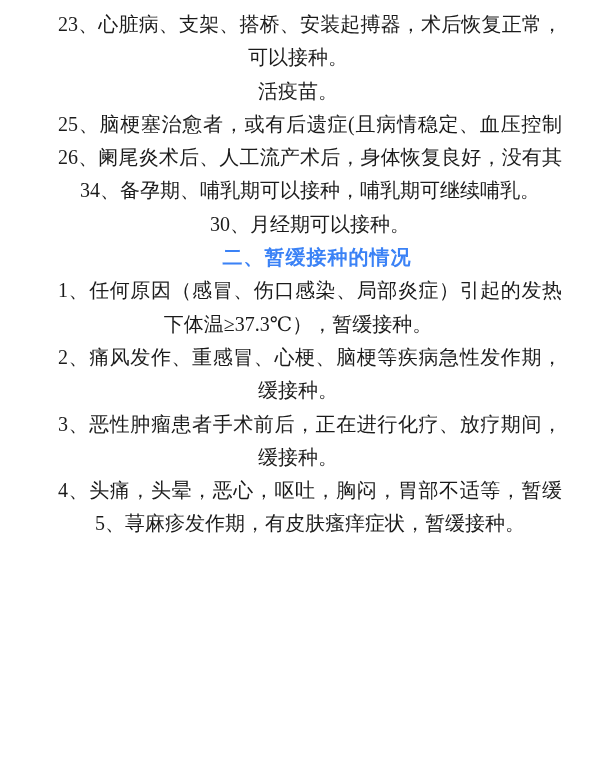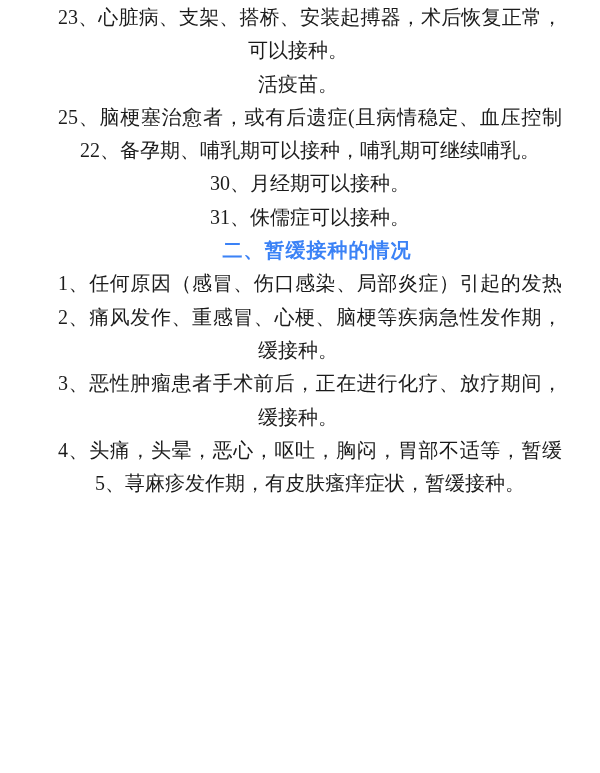--- a/index.html
+++ b/index.html
@@ -6,21 +6,21 @@
     margin: 0;
     padding: 0;
     background: #ffffff;
   }
   .page {
     position: relative;
     width: 600px;
     height: 550px;
     box-sizing: border-box;
     background: #ffffff;
-    padding: 1px 38px 0 34px;
+    padding: 8px 38px 0 34px;
     overflow: hidden;
     font-family: "Liberation Serif", "DejaVu Serif", serif;
     color: #1b1b1b;
   }
   .line {
     font-size: 20px;
     line-height: 33.3px;
     height: 33.3px;
     overflow: hidden;
     text-align: center;
@@ -42,25 +42,26 @@
 </style>
 </head>
 <body>
 
 <div class="page">
   <div id="lines-container">
       <div class="line indent justify">23、心脏病、支架、搭桥、安装起搏器，术后恢复正常，</div>
       <div class="line">可以接种。</div>
       <div class="line">活疫苗。</div>
       <div class="line indent justify">25、脑梗塞治愈者，或有后遗症(且病情稳定、血压控制平</div>
-      <div class="line indent">22、备孕期、哺乳期可以接种，哺乳期可继续哺乳。</div>
+      <div class="line indent justify">26、阑尾炎术后、人工流产术后，身体恢复良好，没有其</div>
+      <div class="line indent">34、备孕期、哺乳期可以接种，哺乳期可继续哺乳。</div>
       <div class="line indent">30、月经期可以接种。</div>
-      <div class="line indent">31、侏儒症可以接种。</div>
       <div class="line heading">二、暂缓接种的情况</div>
       <div class="line indent justify">1、任何原因（感冒、伤口感染、局部炎症）引起的发热（腋</div>
+      <div class="line">下体温≥37.3℃），暂缓接种。</div>
       <div class="line indent justify">2、痛风发作、重感冒、心梗、脑梗等疾病急性发作期，暂</div>
       <div class="line">缓接种。</div>
       <div class="line indent justify">3、恶性肿瘤患者手术前后，正在进行化疗、放疗期间，暂</div>
       <div class="line">缓接种。</div>
       <div class="line indent justify">4、头痛，头晕，恶心，呕吐，胸闷，胃部不适等，暂缓接</div>
       <div class="line indent">5、荨麻疹发作期，有皮肤瘙痒症状，暂缓接种。</div>
     </div>
 </div>
 
 </body></html>

